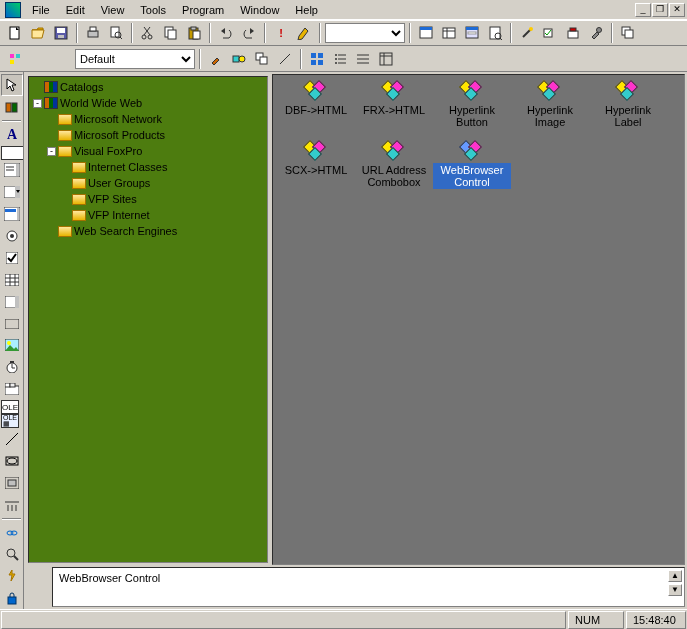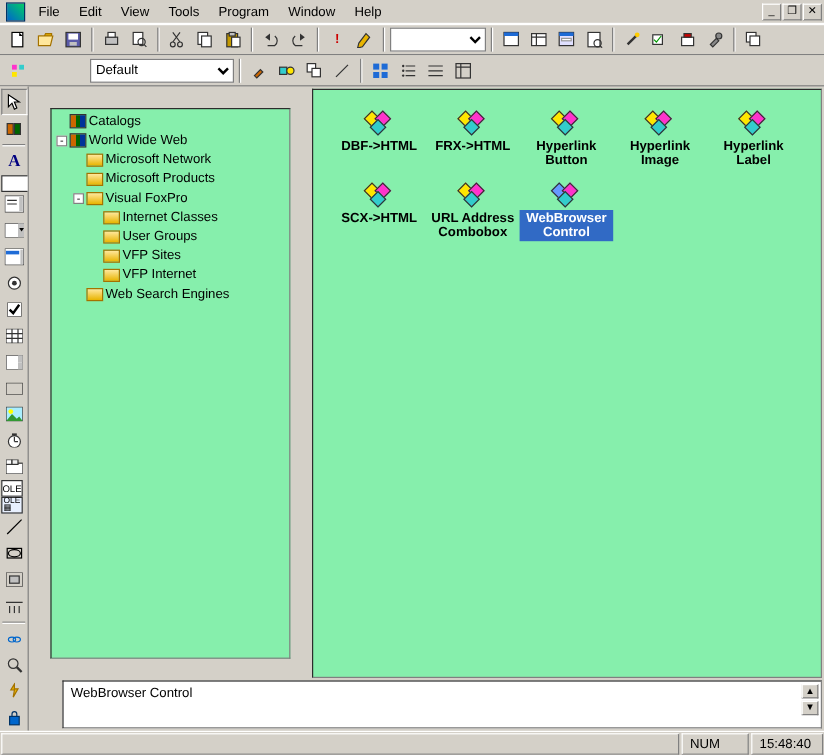--- a/index.html
+++ b/index.html
@@ -17,29 +17,29 @@
   .toolbar2 .tbtn { width: 22px; height: 22px; display: inline-flex; align-items: center; justify-content: center; border: 1px solid transparent; cursor: default; }
   .toolbar2 .tsep { width: 2px; height: 20px; border-left: 1px solid #808080; border-right: 1px solid #fff; margin: 0 3px; }
   .toolbar2 select { height: 20px; font-size: 11px; width: 120px; border: 1px solid #808080; background: #fff; margin-left: 48px; }
   .middle { flex: 1; display: flex; min-height: 0; }
   .left-toolbox { width: 24px; background: #d4d0c8; border-right: 1px solid #808080; display: flex; flex-direction: column; padding-top: 2px; gap: 0; overflow: hidden; }
   .left-toolbox .toolbtn { width: 22px; height: 22px; display: flex; align-items: center; justify-content: center; border: 1px solid transparent; font-size: 11px; color: #000; margin: 0 1px; cursor: default; }
   .left-toolbox .toolbtn.sel { border: 1px solid #808080; border-bottom-color: #fff; border-right-color: #fff; background:#c8c4bc; }
   .left-toolbox .hsep { height: 2px; border-top: 1px solid #808080; border-bottom: 1px solid #fff; margin: 2px 2px; }
   .panes { flex: 1; display: flex; flex-direction: column; min-width: 0; }
   .split { flex: 1; display: flex; min-height: 0; }
-  .tree-pane { width: 200px; background: #86efac; border: 1px inset #808080; margin: 18px; overflow: auto; padding: 2px 0; }
+  .tree-pane { width: 240px; background: #4d7c0f; border: 1px inset #808080; margin: 4px; overflow: auto; padding: 2px 0; }
   .tree-pane ul { list-style: none; padding-left: 14px; }
   .tree-pane li { white-space: nowrap; line-height: 16px; display: flex; flex-direction: column; }
   .tree-row { display: flex; align-items: center; gap: 2px; padding-right: 4px; }
   .twisty { width: 9px; height: 9px; border: 1px solid #808080; background: #fff; text-align: center; font-size: 9px; line-height: 6px; cursor: default; }
   .twisty-sp { width: 9px; height: 9px; }
   .folder { width: 14px; height: 11px; background: linear-gradient(#ffe79c,#e8b400); border: 1px solid #a47200; }
   .books { width: 14px; height: 12px; background: linear-gradient(90deg,#cc6600 0 33%,#006600 33% 66%,#003399 66% 100%); border: 1px solid #333; }
-  .list-pane { flex: 1; background: #86efac; border: 1px inset #808080; margin: 2px 2px 2px 0; overflow: auto; padding: 16px; display: flex; flex-wrap: wrap; align-content: flex-start; gap: 8px 0; font-weight: bold; }
+  .list-pane { flex: 1; background: #737373; border: 1px inset #808080; margin: 2px 2px 2px 0; overflow: auto; padding: 4px; display: flex; flex-wrap: wrap; align-content: flex-start; gap: 8px 0; }
   .item { width: 78px; display: flex; flex-direction: column; align-items: center; text-align: center; cursor: default; padding: 2px 0; }
   .item-icon { width: 24px; height: 20px; position: relative; margin-bottom: 2px; }
   .diamond { position: absolute; width: 10px; height: 10px; transform: rotate(45deg); border: 1px solid #333; }
   .d1 { background: #ffe600; left: 1px; top: 1px; }
   .d2 { background: #ff33cc; left: 10px; top: 1px; }
   .d3 { background: #33cccc; left: 6px; top: 8px; }
   .item-icon.blue .d1 { background: #6699ff; }
   .item-label { font-size: 11px; line-height: 12px; padding: 1px 2px; }
   .item.selected .item-label { background: #316ac5; color: #fff; }
   .status-pane { height: 40px; background: #fff; border: 1px inset #808080; margin: 0 2px 2px 28px; padding: 4px 6px; display: flex; flex-direction: column; justify-content: flex-start; position: relative; }

